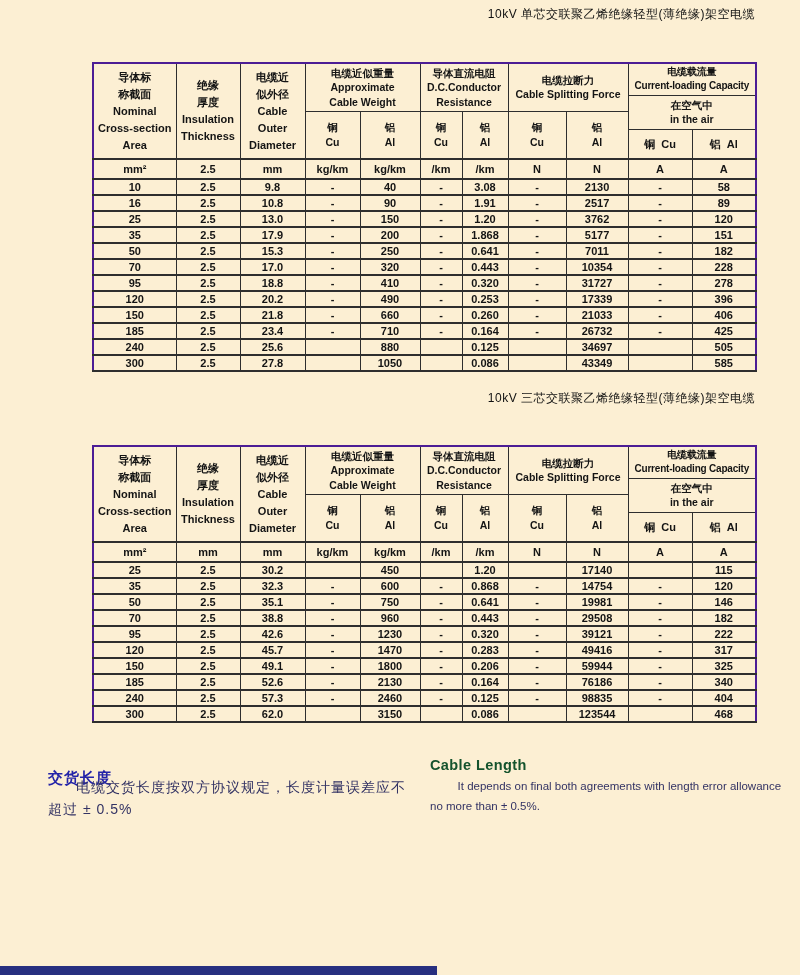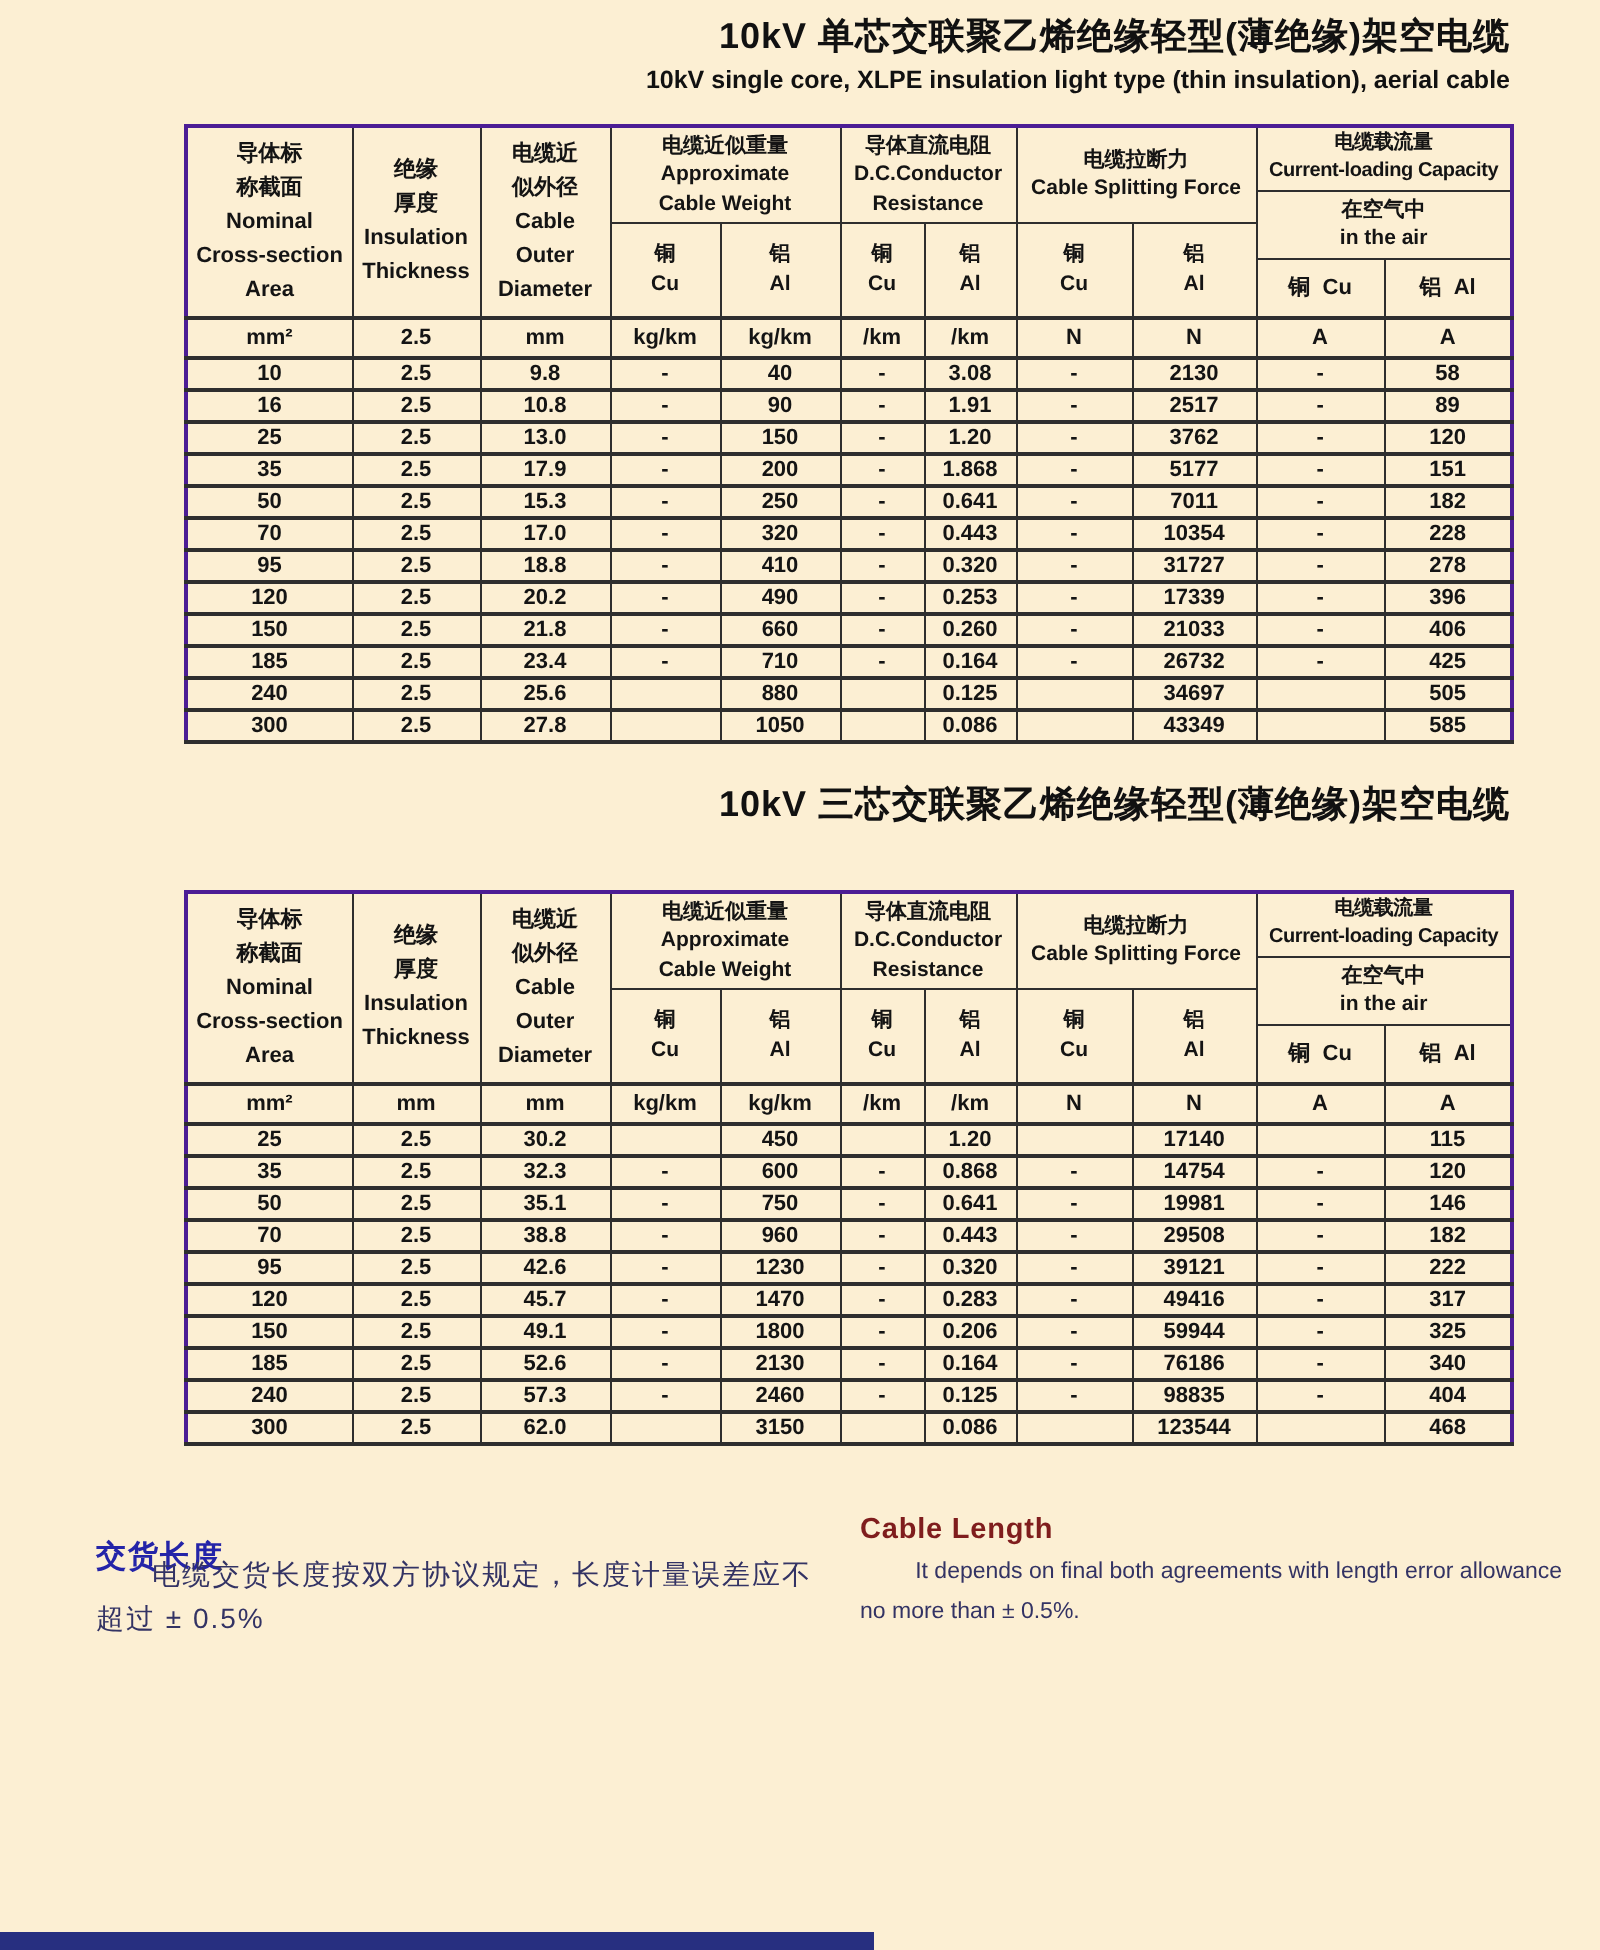--- a/index.html
+++ b/index.html
@@ -8,21 +8,21 @@
     position:relative; overflow:hidden;
     background:#fcefd3;
     font-family:"Liberation Sans", sans-serif;
     color:#141414;
   }
   .abs { position:absolute; }
 
   .title-block { left:92px; width:663px; text-align:right; }
   #titles1 { top:6px; }
   #titles2 { top:390px; }
-  .title-zh { font-size:18px; font-weight:bold; letter-spacing:0.5px; color:#111; }
+  .title-zh { font-size:12px; font-weight:normal; letter-spacing:0.5px; color:#111; }
   .title-en { font-size:12.5px; font-weight:bold; margin-top:3px; color:#111; }
 
   table.cable {
     border-collapse:collapse; table-layout:fixed; width:663px;
     border:2px solid #4c1d95; background:transparent;
   }
   .cable th, .cable td {
     border:1px solid #2e2e2e; text-align:center; vertical-align:middle;
     overflow:hidden; padding:0;
   }
@@ -33,32 +33,31 @@
   .cable td { font-weight:bold; font-size:11px; }
   .cable tr.units td, .cable tbody.data td { border-top-width:2px; border-bottom-width:2px; }
   tr.hr1 { height:32px; } tr.hr2 { height:16px; } tr.hr3 { height:18px; } tr.hr4 { height:30px; }
   tr.units { height:20px; } tbody.data tr { height:16px; }
   #table1 { top:62px; left:92px; }
   #table2 { top:445px; left:92px; }
 
   .f-head-zh { top:769px; left:48px; font-size:15px; font-weight:bold; color:#2424a8; letter-spacing:1px; }
   .f-body-zh { top:776px; left:48px; width:380px; font-size:14px; letter-spacing:1px;
                color:#333364; white-space:pre-line; text-indent:2em; line-height:22px; }
-  .f-head-en { top:757px; left:430px; font-size:14.5px; font-weight:bold; color:#7f1d1d; letter-spacing:0.4px; }
+  .f-head-en { top:757px; left:430px; font-size:14.5px; font-weight:bold; color:#14532d; letter-spacing:0.4px; }
   .f-body-en { top:776px; left:430px; width:358px; font-size:11.5px;
                color:#333364; white-space:pre-line; text-indent:2.4em; line-height:20px; }
 
   #footer-bar { top:966px; left:0; width:437px; height:9px; background:#272f80; }
 </style>
 </head>
 <body>
 
 <div class="abs title-block" id="titles1">
   <div class="title-zh">10kV 单芯交联聚乙烯绝缘轻型(薄绝缘)架空电缆</div>
-  <div class="title-en">10kV  single core, XLPE insulation light type (thin insulation), aerial cable</div>
 </div>
 
 <table class="abs cable" id="table1">
   <colgroup>
     <col style="width:83px">
       <col style="width:64px">
       <col style="width:65px">
     <col style="width:55px">
       <col style="width:60px">
     <col style="width:42px">

